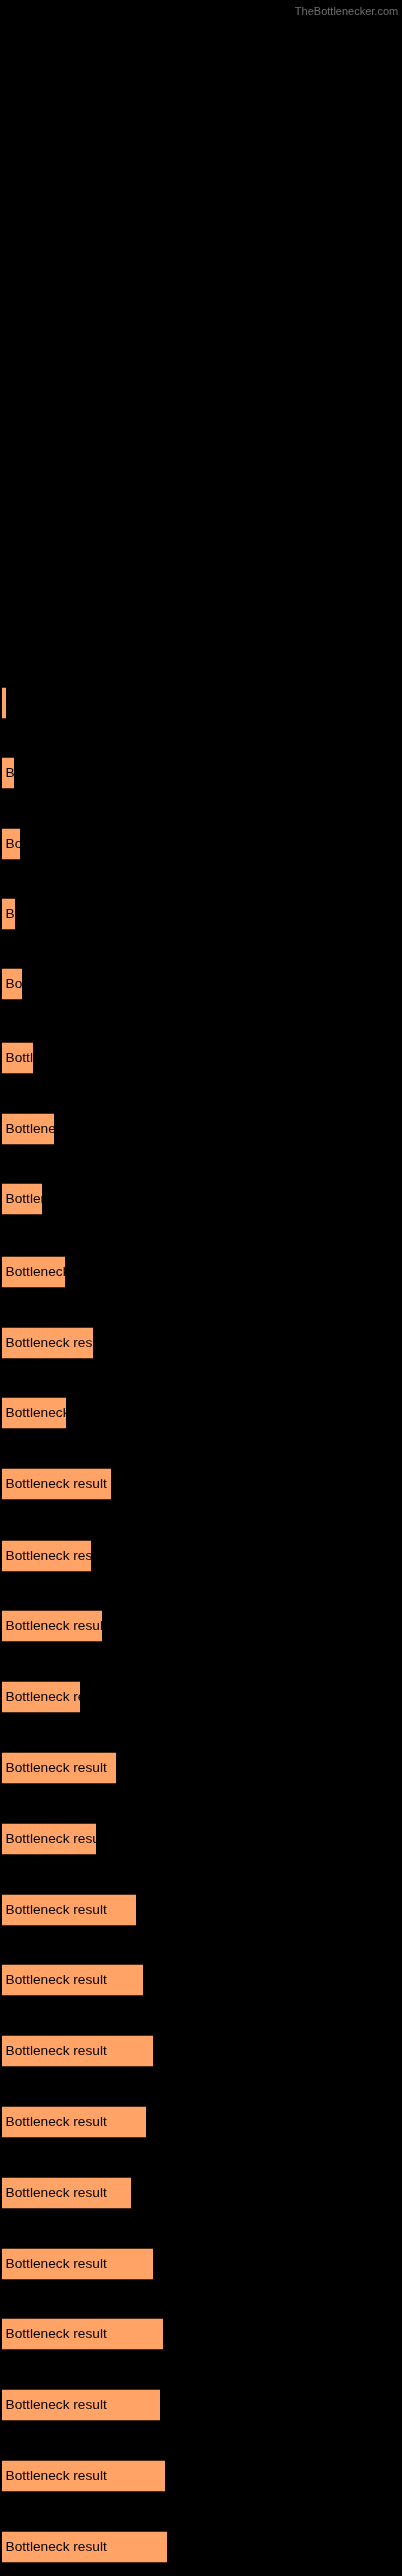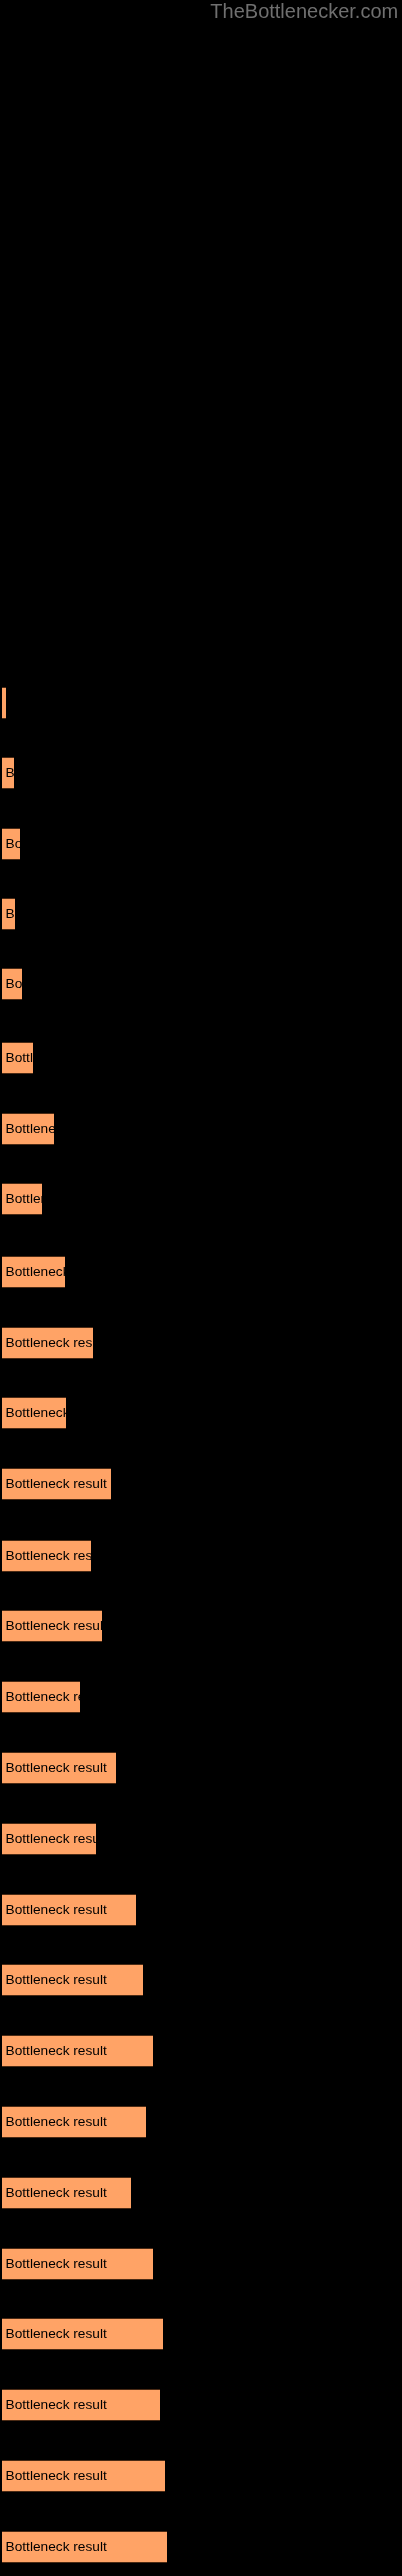--- a/index.html
+++ b/index.html
@@ -10,21 +10,21 @@
     position:relative;
     overflow:hidden;
     font-family:"Liberation Sans","DejaVu Sans",sans-serif;
     background:#000000;
   }
   #watermark{
     position:absolute;
     top:1.6px;
     right:4.8px;
     color:#6f6f6f;
-    font-size:20px;
+    font-size:11px;
     font-family:"Liberation Sans","DejaVu Sans",sans-serif;
     letter-spacing:0px;
     white-space:nowrap;
     line-height:19.3px;
   }
   #plot{
     position:absolute;
     left:0; top:0;
     width:403px;
     height:2576px;

